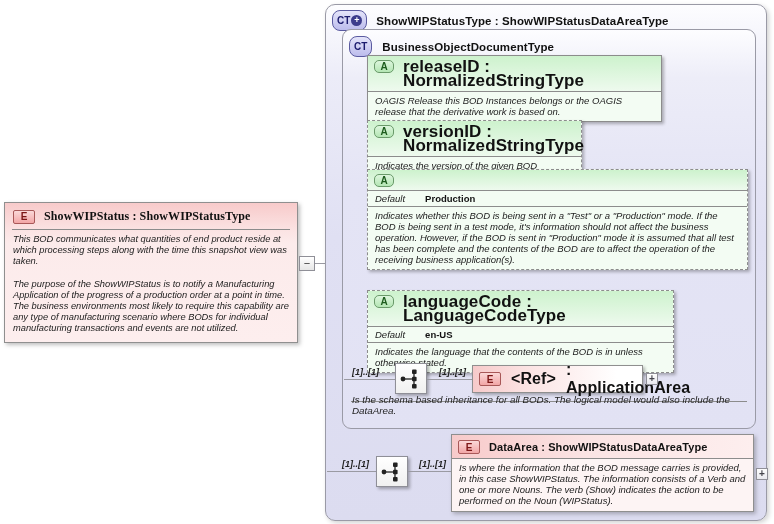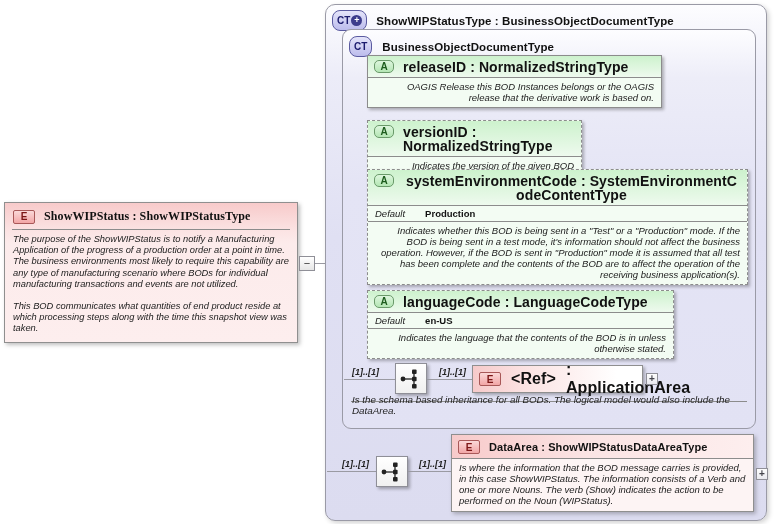--- a/index.html
+++ b/index.html
@@ -90,28 +90,28 @@
   .attr-box {
     position:absolute; background:#f3fcf3;
     box-shadow:2px 2px 3px rgba(0,0,0,.28);
   }
   .attr-box.solid  { border:1px solid #8c8c8c; }
   .attr-box.dashed { border:1px dashed #8c8c8c; }
   .attr-box .hdr {
     display:flex; align-items:flex-start; gap:9px; padding:4px 7px 3px 6px;
     background:linear-gradient(#cdf2cd,#eefaee);
   }
-  .attr-box .hdr .titletext { font-size:14px; line-height:14px; }
+  .attr-box .hdr .titletext { font-size:17px; line-height:14px; }
   .attr-box .default-row {
     display:flex; gap:20px; padding:2px 7px; border-top:1px solid #8c8c8c;
     font-size:9.5px; align-items:baseline;
   }
   .attr-box .default-row .dlabel { font-style:italic; color:#222; }
   .attr-box .default-row .dvalue { font-weight:bold; color:#111; }
-  .attr-box .body { border-top:1px solid #8c8c8c; padding:3px 7px 4px 7px; font-size:9.5px; line-height:11px;text-align:right; }
+  .attr-box .body { border-top:1px solid #8c8c8c; padding:3px 7px 4px 7px; font-size:9.5px; line-height:11px; }
 
   #attr-release { left:24px; top:25px;  width:295px; }
   #attr-version { left:24px; top:90px;  width:215px; }
   #attr-sysenv  { left:24px; top:139px; width:381px; }
   #attr-sysenv .hdr .titletext { width:346px; word-break:break-all; text-align:center; }
   #attr-lang    { left:24px; top:260px; width:307px; }
 
   
   #ref-element {
     position:absolute; left:129px; top:335px; width:171px; height:28px;
@@ -143,35 +143,35 @@
 
 <div id="screen">
 
   <div id="left-element" class="elem-box">
     <div class="hdr">
       <span class="badge-e">E</span>
       <span class="titletext" style="font-size:12px">ShowWIPStatus : ShowWIPStatusType</span>
     </div>
     <div class="sep"></div>
     <div class="body doc">
+      <p>This BOD communicates what quantities of end product reside at which processing steps along with the time this snapshot view was taken.</p>
       <p>The purpose of the ShowWIPStatus is to notify a Manufacturing Application of the progress of a production order at a point in time. The business environments most likely to require this capability are any type of manufacturing scenario where BODs for individual manufacturing transactions and events are not utilized.</p>
-      <p>This BOD communicates what quantities of end product reside at which processing steps along with the time this snapshot view was taken.</p>
     </div>
   </div>
 
   <div class="collapse-btn">−</div>
   <div class="hline" style="left:315px; top:263px; width:10px;"></div>
 
   <div id="type-panel">
     <div class="hdr">
       <span class="badge-ct">
         <span>CT</span>
         <span class="plus-circle">+</span>
       </span>
-      <span class="titletext">ShowWIPStatusType : BusinessObjectDocumentType</span>
+      <span class="titletext">ShowWIPStatusType : ShowWIPStatusDataAreaType</span>
     </div>
 
     <div id="base-box">
       <div class="hdr">
         <span class="badge-ct">
           <span>CT</span>
         </span>
         <span class="titletext">BusinessObjectDocumentType</span>
       </div>
 
@@ -187,21 +187,20 @@
         <div class="hdr">
           <span class="badge-a">A</span>
           <span class="titletext">versionID : NormalizedStringType</span>
         </div>
         <div class="body doc">Indicates the version of the given BOD defintion.</div>
       </div>
 
       <div id="attr-sysenv" class="attr-box dashed">
         <div class="hdr">
           <span class="badge-a">A</span>
-          <span class="titletext">systemEnvironmentCode : SystemEnvironmentCodeContentType</span>
         </div>
         <div class="default-row">
           <span class="dlabel">Default</span>
           <span class="dvalue">Production</span>
         </div>
         <div class="body doc">Indicates whether this BOD is being sent in a "Test" or a "Production" mode. If the BOD is being sent in a test mode, it's information should not affect the business operation. However, if the BOD is sent in "Production" mode it is assumed that all test has been complete and the contents of the BOD are to affect the operation of the receiving business application(s).</div>
       </div>
 
       <div id="attr-lang" class="attr-box dashed">
         <div class="hdr">

